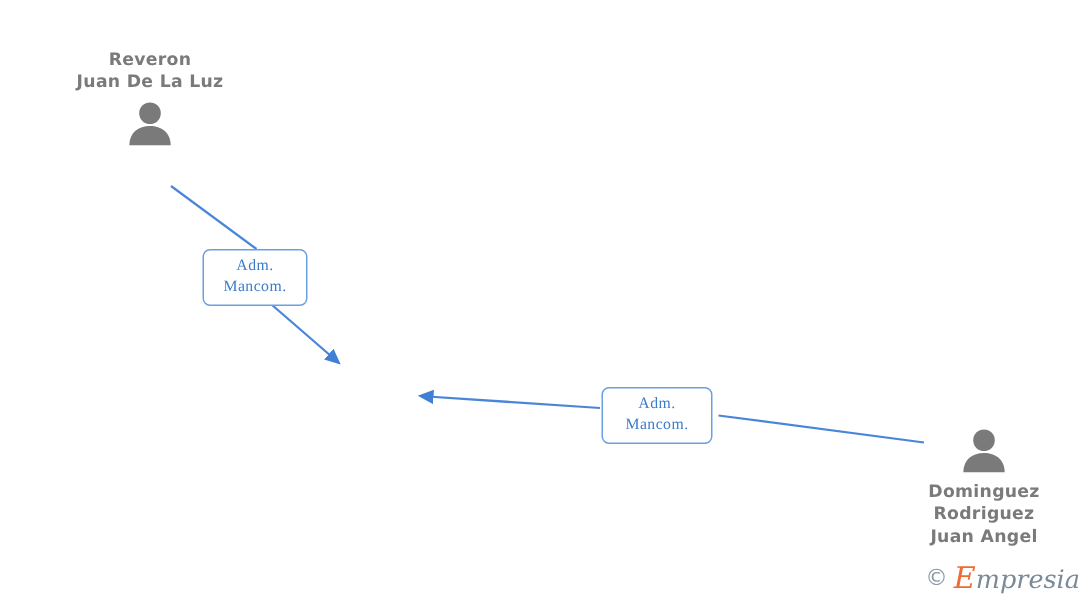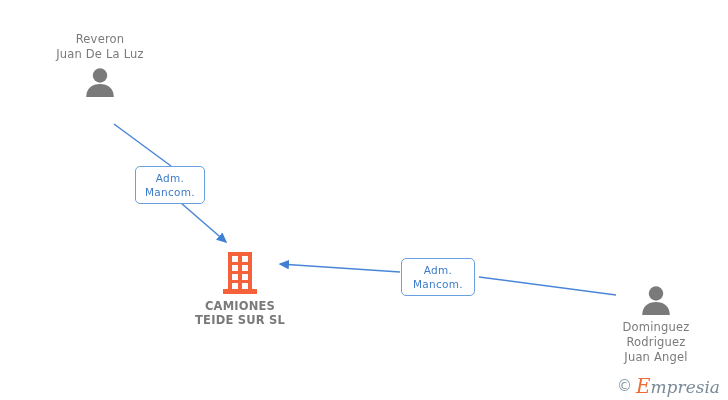--- a/index.html
+++ b/index.html
@@ -25,20 +25,21 @@
     top: 0;
     width: 728px;
     height: 400px;
     pointer-events: none;
   }
 
   
   .person-node {
     position: absolute;
     text-align: center;
+    font-weight: bold;
   }
   .person-name {
     color: #7a7a7a;
     font-size: 11.5px;
     line-height: 15px;
     letter-spacing: 0.2px;
     white-space: nowrap;
   }
   .person-icon {
     display: block;
@@ -71,21 +72,21 @@
     border-radius: 5px;
     background: #ffffff;
     color: #3d7cc9;
     font-size: 10.5px;
     line-height: 14px;
     text-align: center;
     letter-spacing: 0.3px;
     padding-top: 4px;
     white-space: nowrap;
   }
-  .edge-label span { display: block; }
+  .edge-label span { display: block; font-family: Liberation Serif, serif; }
 
   
   .watermark {
     position: absolute;
     right: 8px;
     bottom: 4px;
     display: flex;
     align-items: center;
     gap: 4px;
     user-select: none;
@@ -136,40 +137,20 @@
       <circle cx="17" cy="8.5" r="7.2" fill="#7a7a7a"></circle>
       <path d="M3.2,30 C3.2,21.3 9.4,17 17,17 C24.6,17 30.8,21.3 30.8,30 Z" fill="#7a7a7a"></path>
     </svg>
   </div>
 
   <div class="edge-label" style="left:135px; top:166px; width:70px; height:38px;">
     <span>Adm.</span>
     <span>Mancom.</span>
   </div>
 
-  <div class="company-node" style="left:180px; top:252px; width:120px;">
-    <svg class="company-icon" width="36" height="42" viewBox="0 0 36 42">
-
-      <rect x="6" y="0" width="24" height="37" fill="#f4613b"></rect>
-
-      <rect x="1" y="37" width="34" height="5" fill="#f4613b"></rect>
-
-      <rect x="10" y="4" width="6" height="6" fill="#ffffff"></rect>
-      <rect x="20" y="4" width="6" height="6" fill="#ffffff"></rect>
-      <rect x="10" y="13" width="6" height="6" fill="#ffffff"></rect>
-      <rect x="20" y="13" width="6" height="6" fill="#ffffff"></rect>
-      <rect x="10" y="22" width="6" height="6" fill="#ffffff"></rect>
-      <rect x="20" y="22" width="6" height="6" fill="#ffffff"></rect>
-
-      <rect x="10" y="31" width="6" height="6" fill="#ffffff"></rect>
-      <rect x="20" y="31" width="6" height="6" fill="#ffffff"></rect>
-    </svg>
-    <div class="company-name" style="margin-top:5px;">CAMIONES</div>
-    <div class="company-name">TEIDE SUR SL</div>
-  </div>
 
   <div class="edge-label" style="left:401px; top:258px; width:74px; height:38px;">
     <span>Adm.</span>
     <span>Mancom.</span>
   </div>
 
   <div class="person-node" style="left:578px; top:285px; width:156px;">
     <svg class="person-icon" width="34" height="30" viewBox="0 0 34 30">
       <circle cx="17" cy="8.5" r="7.2" fill="#7a7a7a"></circle>
       <path d="M3.2,30 C3.2,21.3 9.4,17 17,17 C24.6,17 30.8,21.3 30.8,30 Z" fill="#7a7a7a"></path>

